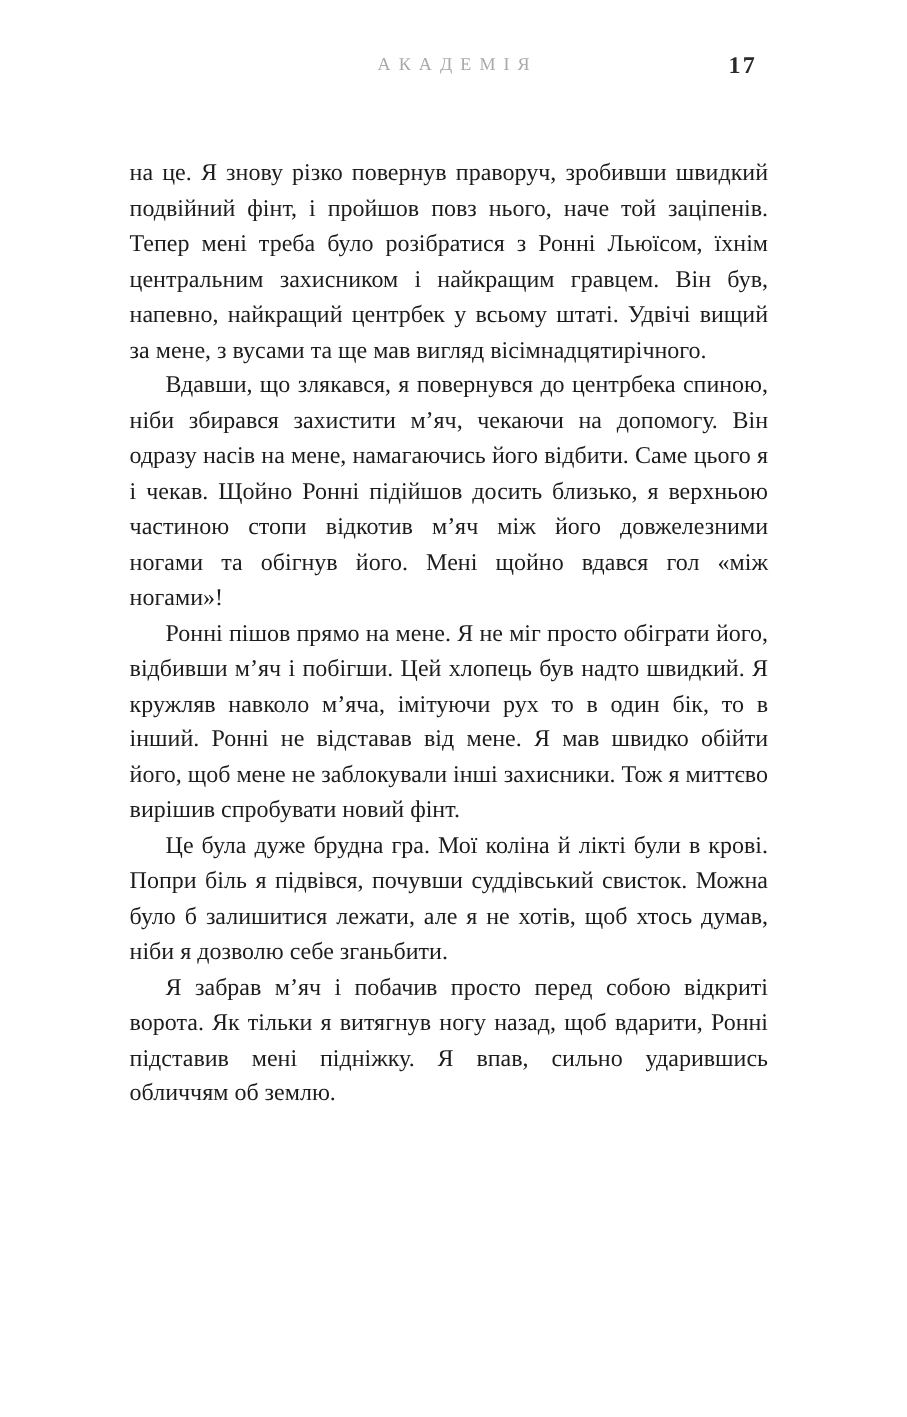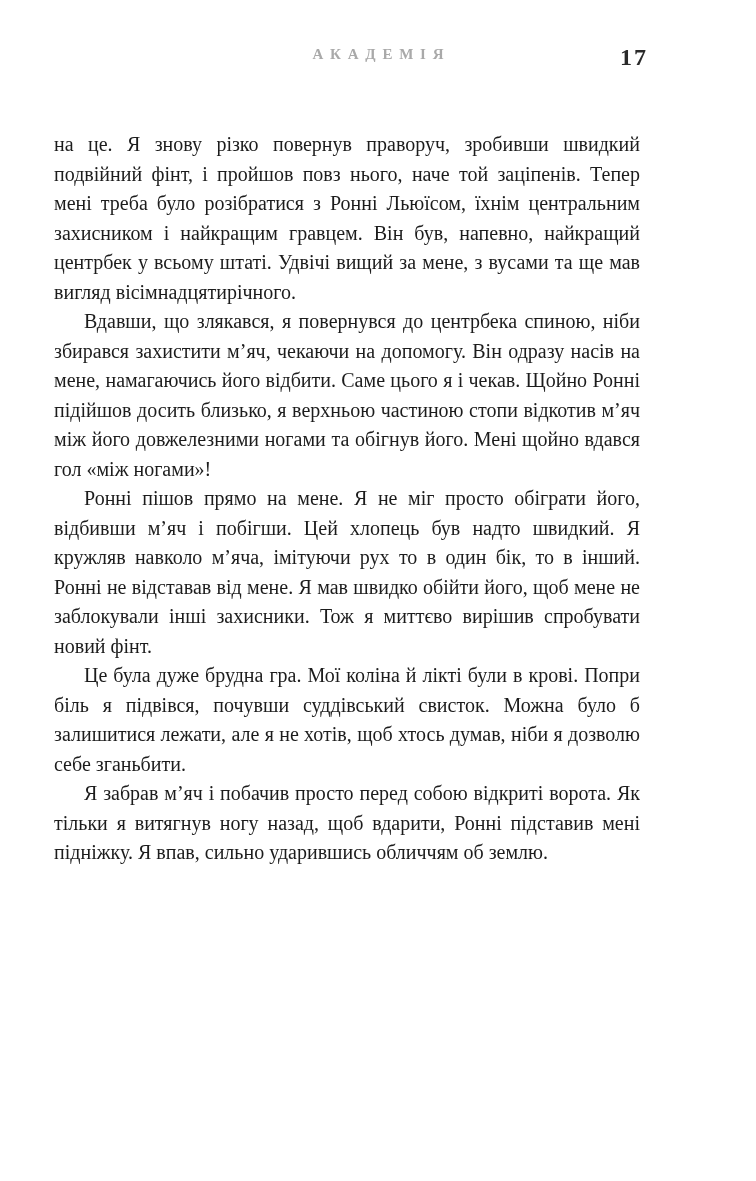--- a/index.html
+++ b/index.html
@@ -21,36 +21,36 @@
     position: relative;
     padding-top: 46px;
     height: 26px;
   }
   .running-title {
     display: block;
     text-align: center;
     letter-spacing: 0.45em;
     color: #a9a9a9;
     font-size: 15px;
-    font-weight: bold;
+    font-weight: normal;
     text-transform: uppercase;
     
     padding-left: 0.45em;
   }
   .page-number {
     position: absolute;
-    right: 108px;
+    right: 125px;
     top: 44px;
-    font-size: 24px;
+    font-size: 20px;
     font-weight: bold;
     color: #2a2a2a;
     letter-spacing: 2px;
   }
   .body-text {
-    margin: 58px 116px 0 54px;
+    margin: 58px 116px 0 108px;
     text-align: justify;
     font-size: 20px;
     line-height: 29.5px;
   }
   .body-text p {
     margin: 0;
     padding: 0;
     text-indent: 30px;
   }
   .body-text p.no-indent {

